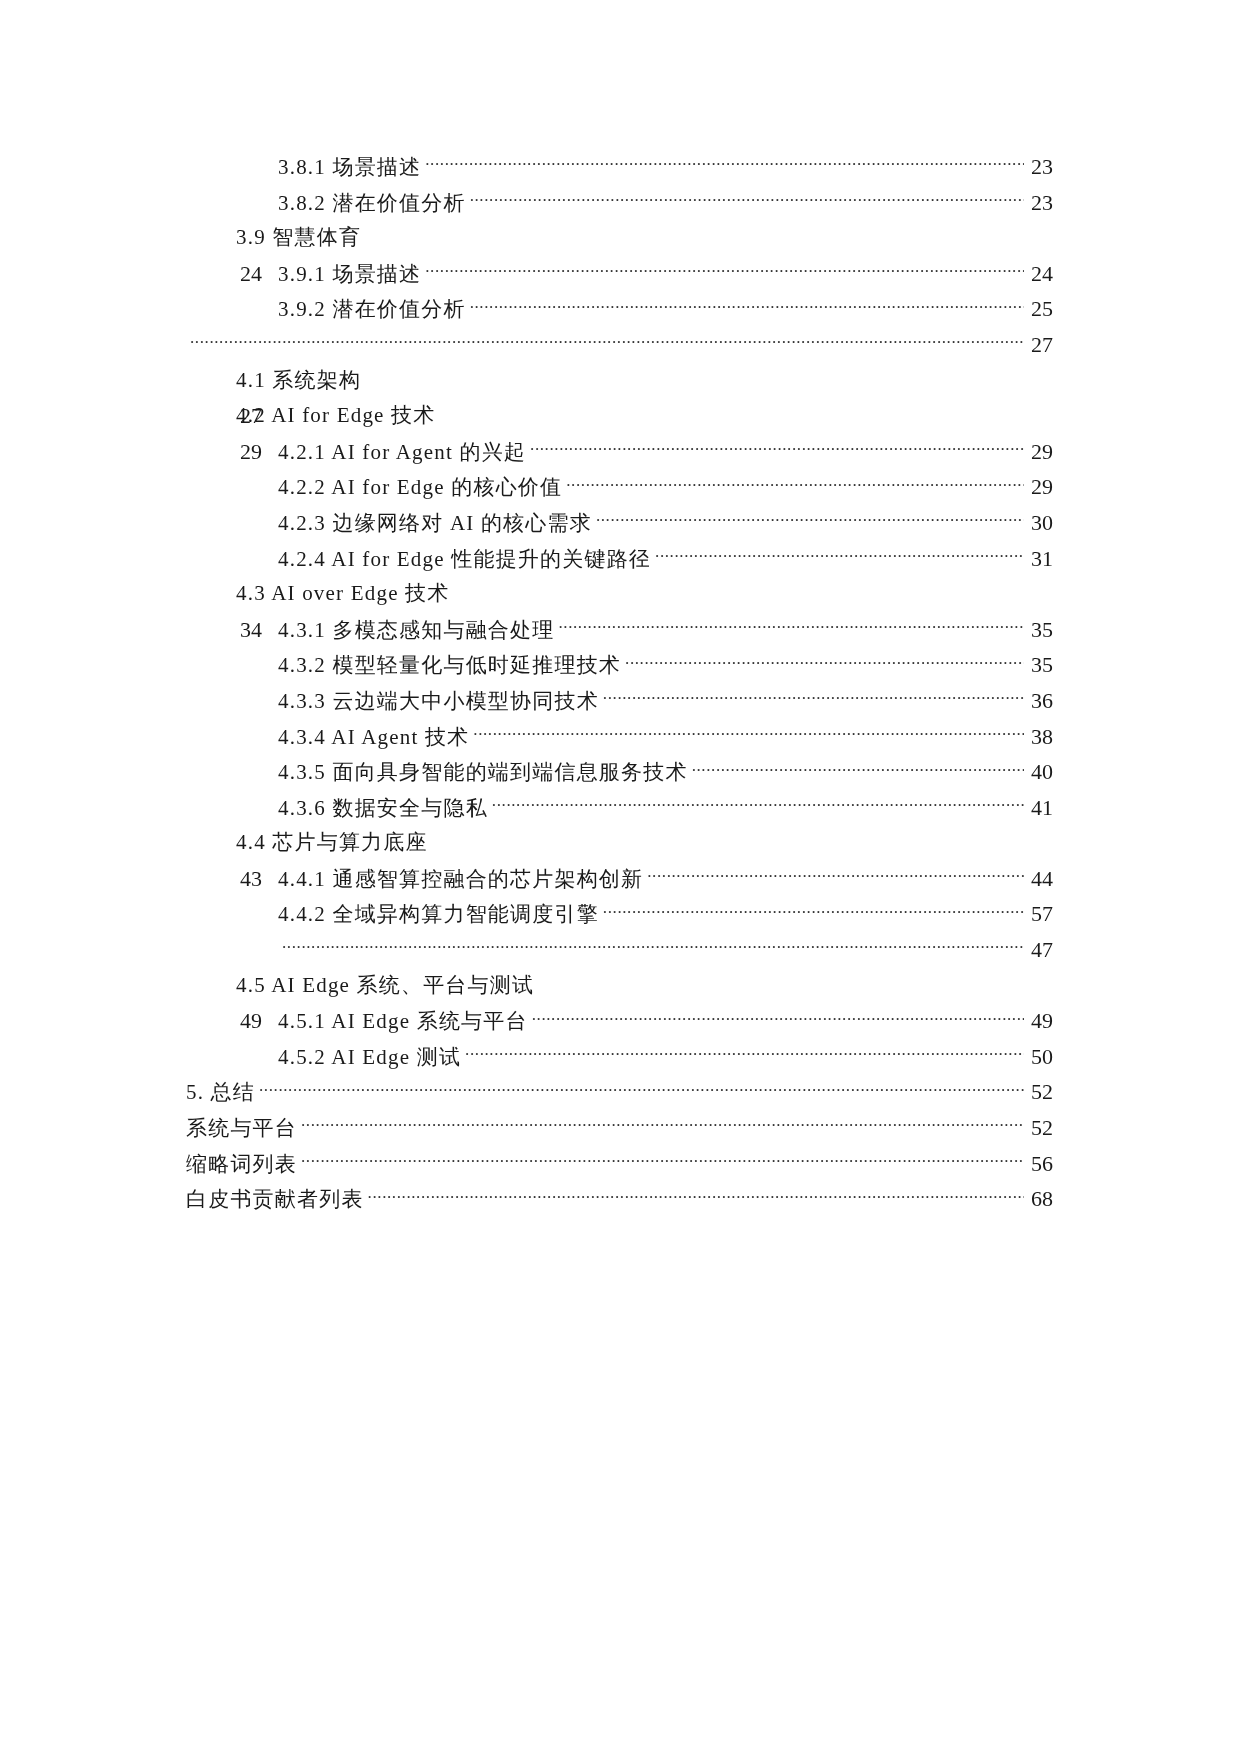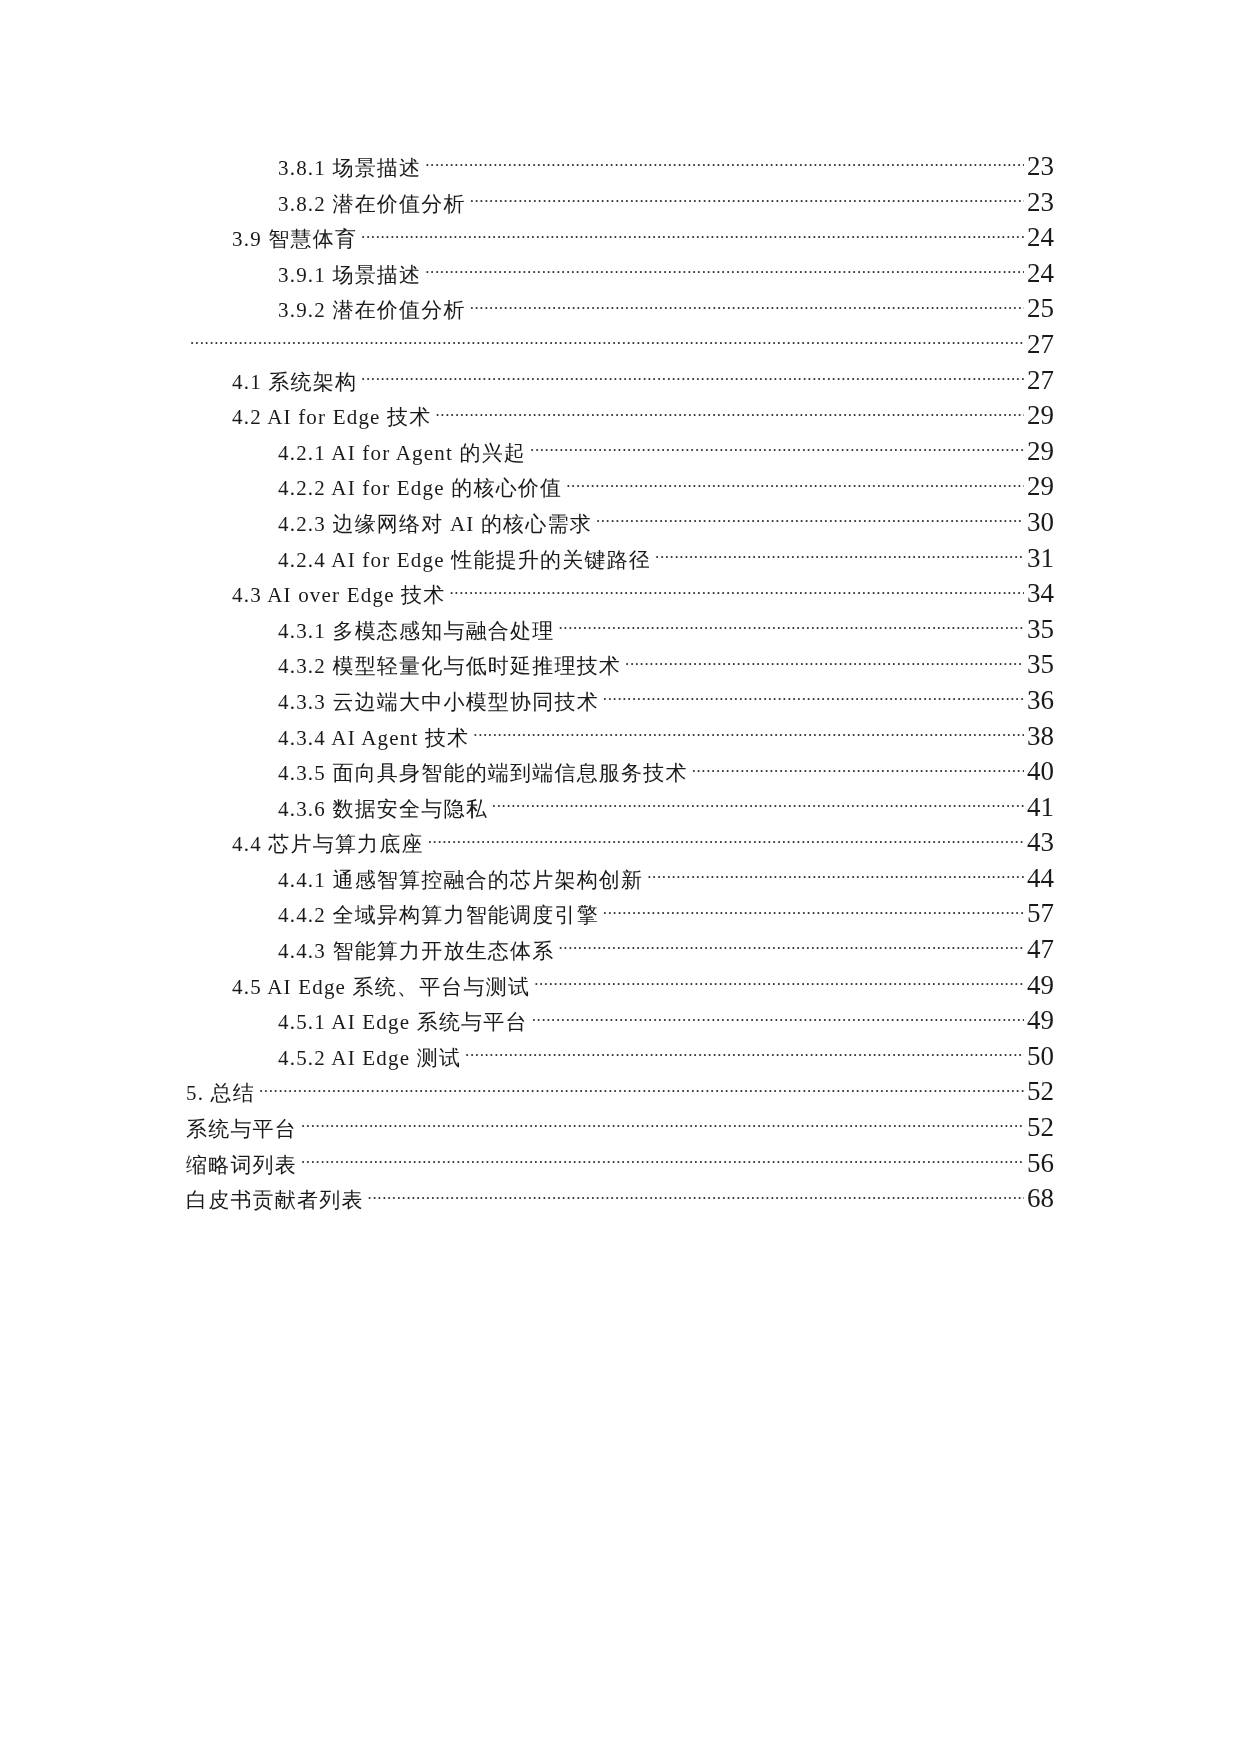--- a/index.html
+++ b/index.html
@@ -30,21 +30,21 @@
     }
     .toc-row {
       display: flex;
       align-items: baseline;
       height: 35.6px;
       font-size: 21px;
       line-height: 35.6px;
       white-space: nowrap;
     }
     .toc-row.lvl1 { padding-left: 0; }
-    .toc-row.lvl2 { padding-left: 46px; }
+    .toc-row.lvl2 { padding-left: 46px; flex-direction: column; }
     .toc-row.lvl3 { padding-left: 92px; }
     .toc-label {
       flex: 0 0 auto;
       letter-spacing: 1.2px;
     }
     .toc-leader {
       flex: 1 1 auto;
       overflow: hidden;
       margin: 0 3px 0 4px;
       position: relative;
@@ -56,21 +56,21 @@
       left: 0;
       bottom: -4px;
       font-size: 17px;
       letter-spacing: 0.6px;
       color: #333;
     }
     .toc-page {
       flex: 0 0 auto;
       width: 26px;
       text-align: right;
-      font-size: 27px;
+      font-size: 22px;
     }
   </style>
 </head>
 <body>
 
 <div class="page">
   <div class="toc">
 
     <div class="toc-row lvl3">
       <span class="toc-label">3.8.1 场景描述</span>
@@ -175,21 +175,20 @@
       <span class="toc-label">4.4.1 通感智算控融合的芯片架构创新</span>
       <span class="toc-leader"></span>
       <span class="toc-page">44</span>
     </div>
     <div class="toc-row lvl3">
       <span class="toc-label">4.4.2 全域异构算力智能调度引擎</span>
       <span class="toc-leader"></span>
       <span class="toc-page">57</span>
     </div>
     <div class="toc-row lvl3">
-      <span class="toc-label">4.4.3 智能算力开放生态体系</span>
       <span class="toc-leader"></span>
       <span class="toc-page">47</span>
     </div>
     <div class="toc-row lvl2">
       <span class="toc-label">4.5 AI Edge 系统、平台与测试</span>
       <span class="toc-leader"></span>
       <span class="toc-page">49</span>
     </div>
     <div class="toc-row lvl3">
       <span class="toc-label">4.5.1 AI Edge 系统与平台</span>

